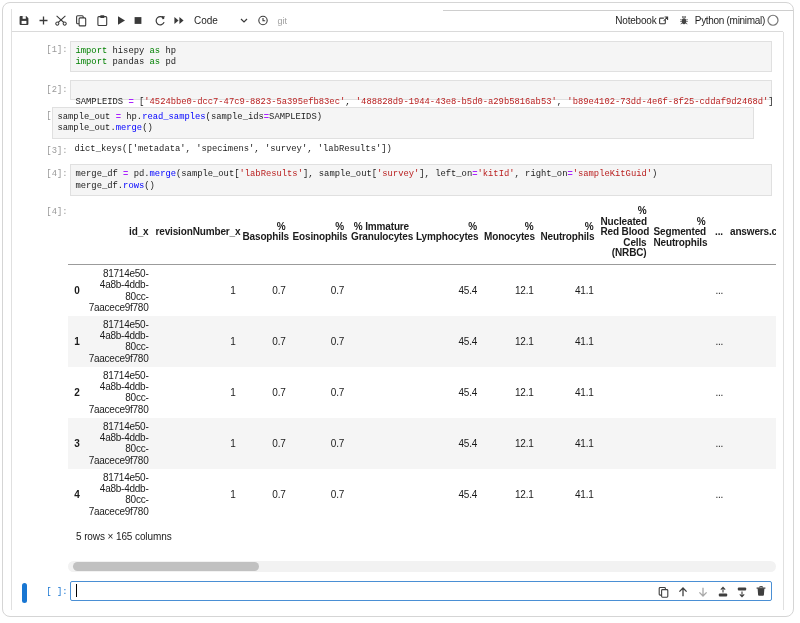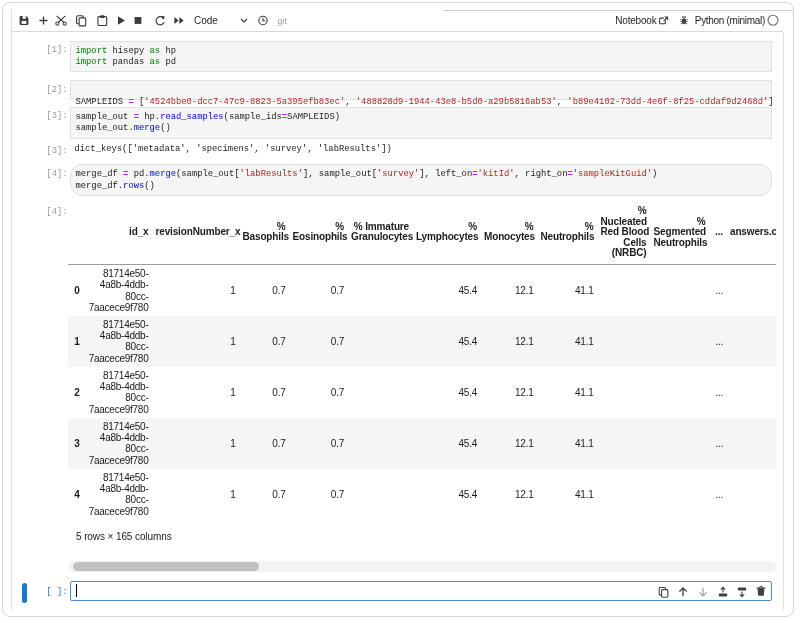--- a/index.html
+++ b/index.html
@@ -108,30 +108,30 @@
   <div class="mono" style="padding:4px 0 0 4.5px;"><span class="kw">import</span> hisepy <span class="kw">as</span> hp
 <span class="kw">import</span> pandas <span class="kw">as</span> pd</div>
 </div>
 
 <div class="abs prompt" style="left:0; top:84.5px; width:67.5px; text-align:right;">[2]:</div>
 <div class="abs cellbox" style="left:70px; top:80px; width:702px; height:19.5px;">
   <div class="mono" style="padding:3.5px 0 0 4.5px;margin-top:12px;">SAMPLEIDS <span class="op">=</span> [<span class="st">'4524bbe0-dcc7-47c9-8823-5a395efb83ec'</span>, <span class="st">'488828d9-1944-43e8-b5d0-a29b5816ab53'</span>, <span class="st">'b89e4102-73dd-4e6f-8f25-cddaf9d2468d'</span>]</div>
 </div>
 
 <div class="abs prompt" style="left:0; top:111px; width:67.5px; text-align:right;">[3]:</div>
-<div class="abs cellbox" style="left:70px; top:106.5px; width:702px; height:32px;">
+<div class="abs cellbox" style="left:52px; top:106.5px; width:702px; height:32px;">
   <div class="mono" style="padding:4px 0 0 4.5px;">sample_out <span class="op">=</span> hp.<span class="fn">read_samples</span>(sample_ids<span class="op">=</span>SAMPLEIDS)
 sample_out.<span class="fn">merge</span>()</div>
 </div>
 
 <div class="abs prompt" style="left:0; top:145.5px; width:67.5px; text-align:right;">[3]:</div>
 <div class="abs mono" style="left:74.5px; top:143.5px;">dict_keys(['metadata', 'specimens', 'survey', 'labResults'])</div>
 
 <div class="abs prompt" style="left:0; top:168.5px; width:67.5px; text-align:right;">[4]:</div>
-<div class="abs cellbox" style="left:70px; top:164px; width:702px; height:32px;border-radius:12px;">
+<div class="abs cellbox" style="left:70px; top:164px; width:702px; height:32px;">
   <div class="mono" style="padding:4px 0 0 4.5px;">merge_df <span class="op">=</span> pd.<span class="fn">merge</span>(sample_out[<span class="st">'labResults'</span>], sample_out[<span class="st">'survey'</span>], left_on<span class="op">=</span><span class="st">'kitId'</span>, right_on<span class="op">=</span><span class="st">'sampleKitGuid'</span>)
 merge_df.<span class="fn">rows</span>()</div>
 </div>
 
 <div class="abs prompt" style="left:0; top:206.5px; width:67.5px; text-align:right;">[4]:</div>
 <div class="abs" style="left:68px; top:203.5px; width:708px; height:320px; overflow:hidden;">
   <table class="df" style="width:738.5px;">
     <colgroup>
       <col style="width:15px">
         <col style="width:69px">

